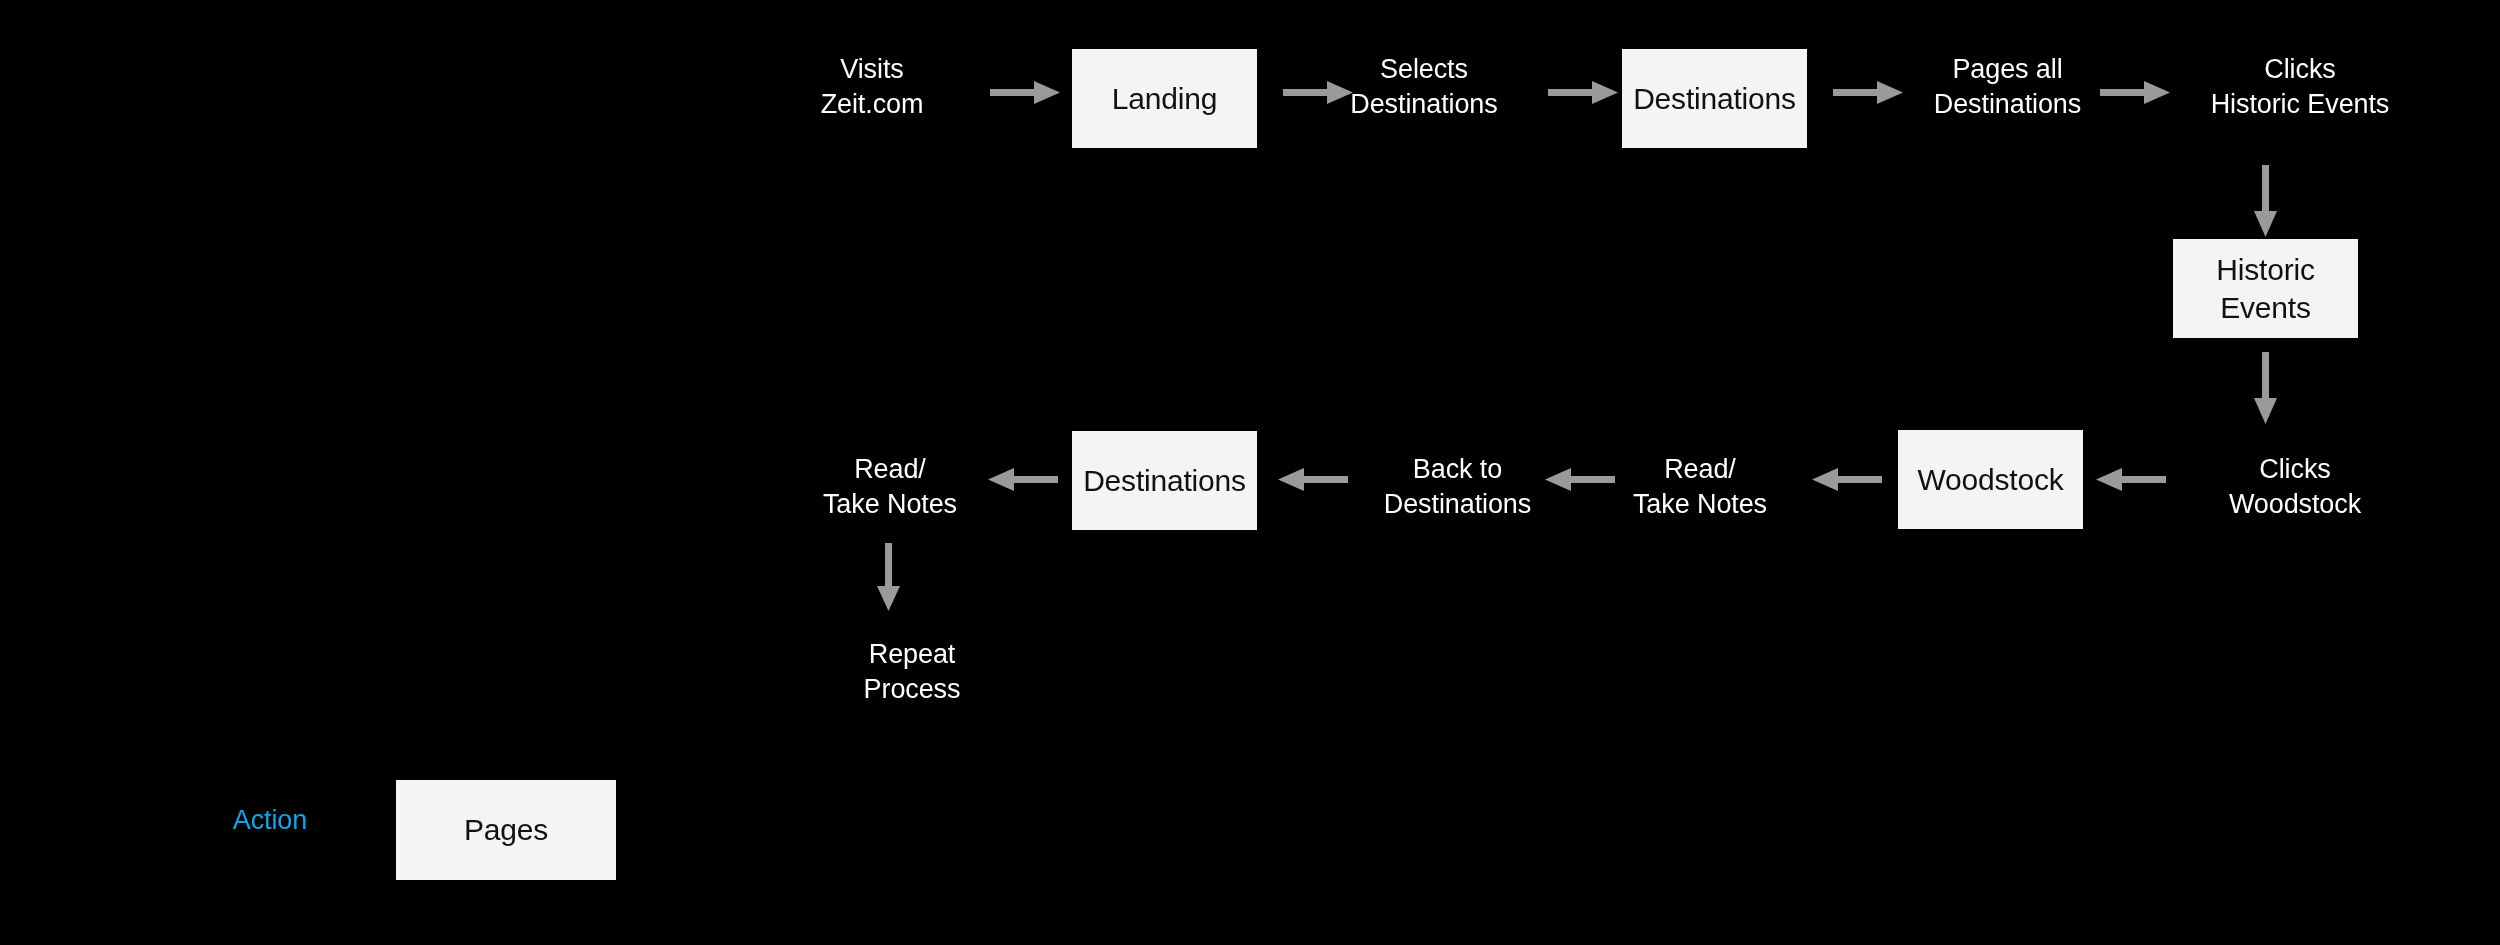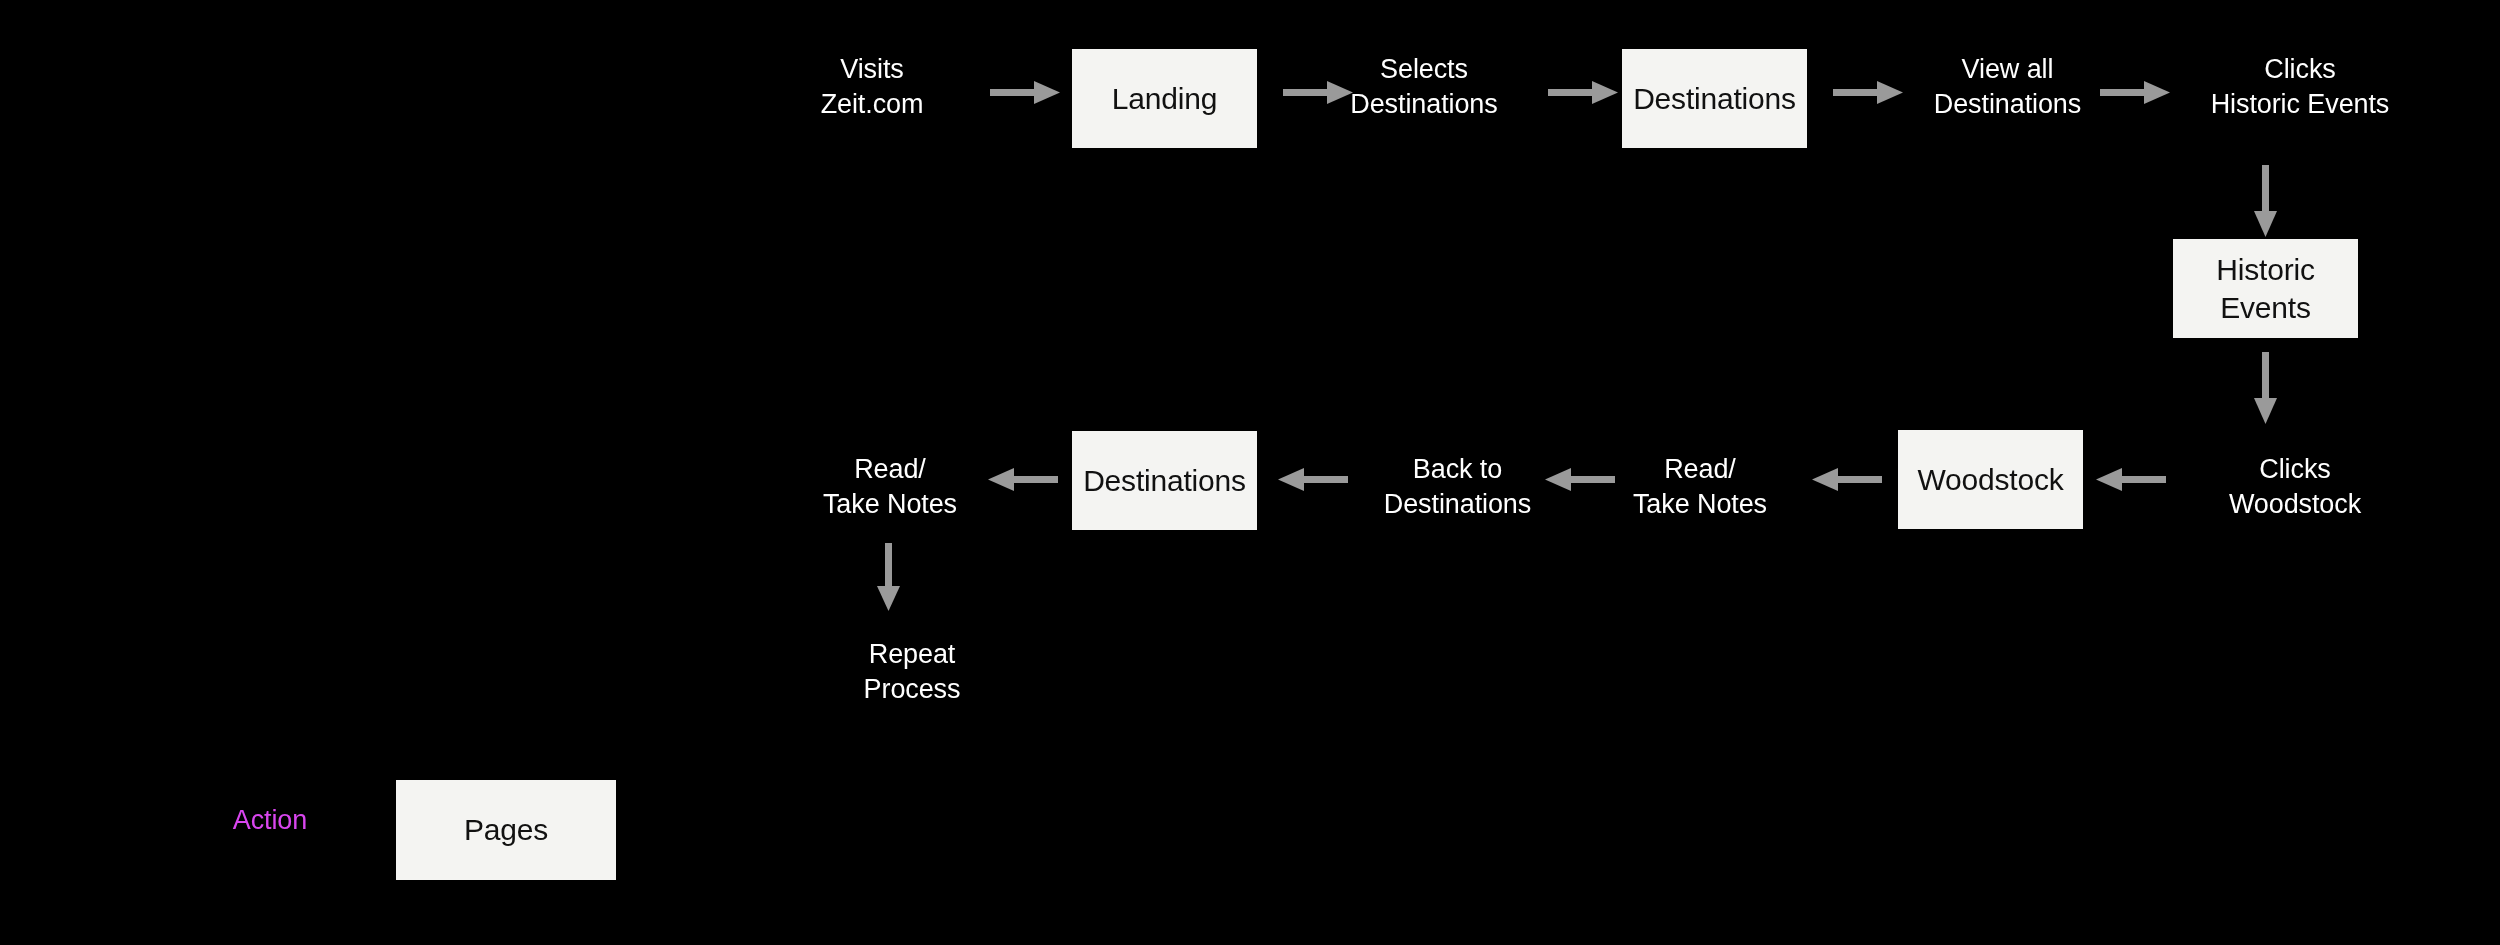--- a/index.html
+++ b/index.html
@@ -48,21 +48,21 @@
     white-space: pre-line;
   }
   
   .arrow {
     position: absolute;
   }
   .arrow svg { display: block; }
   
   .legend-label {
     position: absolute;
-    color: #d946ef;
+    color: #0ea5e9;
     font-size: 27px;
     font-weight: 500;
     letter-spacing: -0.1px;
     display: flex;
     align-items: center;
     justify-content: center;
   }
 </style>
 </head>
 <body>
@@ -100,21 +100,21 @@
 
   <div class="page-box" style="left:1622px; top:49px; width:185px; height:99px;">Destinations</div>
 
   <div class="arrow" style="left:1833px; top:80px;">
     <svg width="70" height="26" viewBox="0 0 70 26">
       <rect x="0" y="9" width="48" height="7" fill="#9a9a9a"></rect>
       <polygon points="44,1 70,12.5 44,24" fill="#9a9a9a"></polygon>
     </svg>
   </div>
 
-  <div class="action-label" style="left:1900px; top:52px; width:215px; height:70px;">View all
+  <div class="action-label" style="left:1900px; top:52px; width:215px; height:70px;">Pages all
 Destinations</div>
 
   <div class="arrow" style="left:2100px; top:80px;">
     <svg width="70" height="26" viewBox="0 0 70 26">
       <rect x="0" y="9" width="48" height="7" fill="#9a9a9a"></rect>
       <polygon points="44,1 70,12.5 44,24" fill="#9a9a9a"></polygon>
     </svg>
   </div>
 
   <div class="action-label" style="left:2180px; top:52px; width:240px; height:70px;">Clicks

